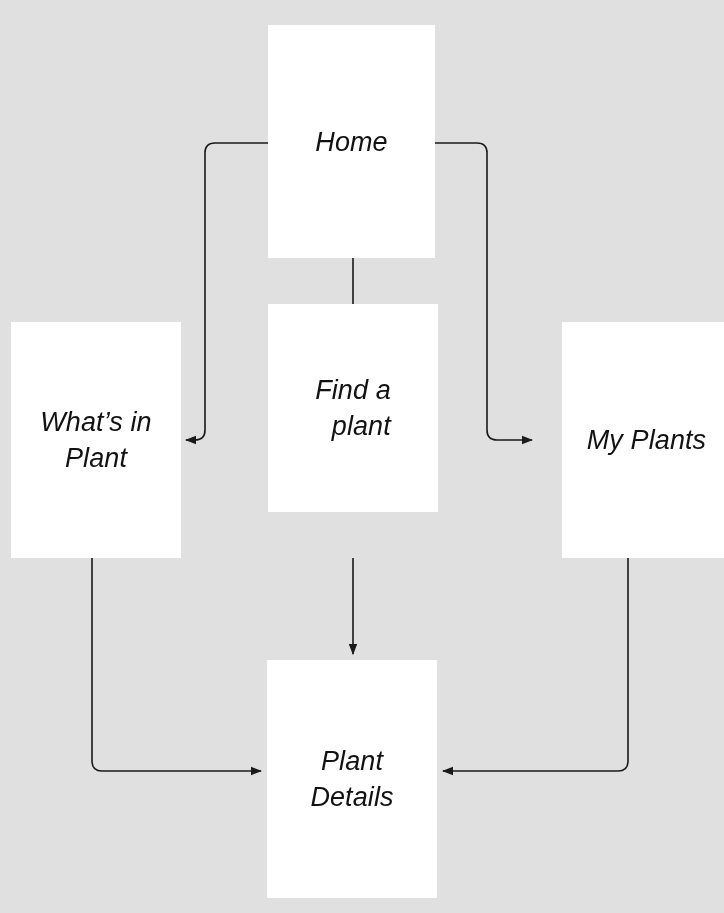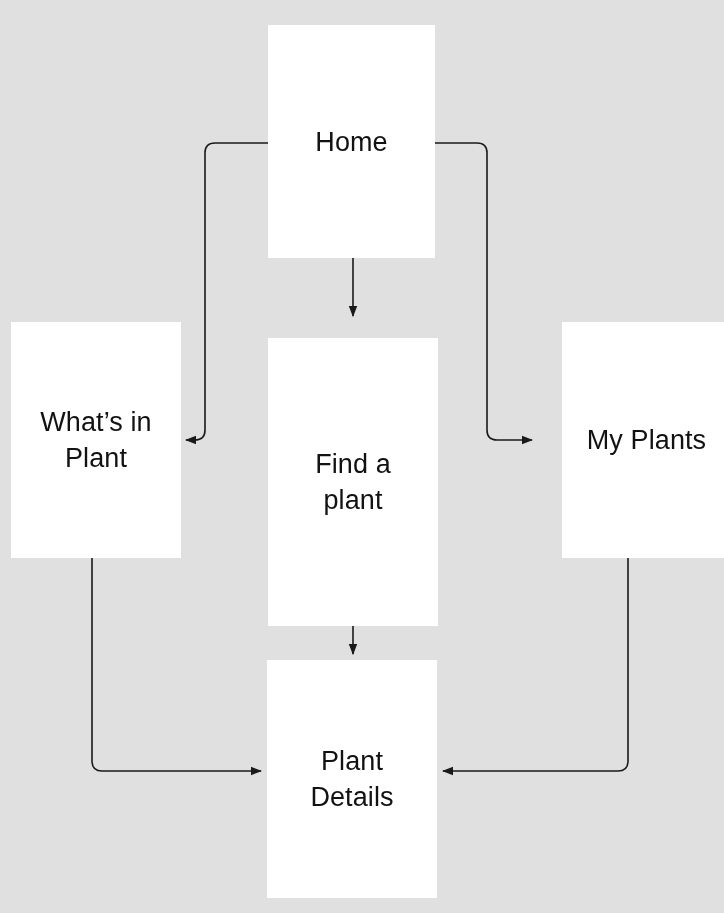--- a/index.html
+++ b/index.html
@@ -11,20 +11,21 @@
     height: 913px;
     background: #e0e0e0;
     font-family: "Liberation Sans", sans-serif;
     overflow: hidden;
   }
   #canvas {
     position: relative;
     width: 724px;
     height: 913px;
     background: #e0e0e0;
+    font-style: italic;
   }
   .edge-layer {
     position: absolute;
     left: 0;
     top: 0;
     width: 724px;
     height: 913px;
     pointer-events: none;
   }
   .node {
@@ -41,21 +42,21 @@
     line-height: 36px;
     color: #121212;
     font-weight: 400;
     letter-spacing: 0.1px;
     white-space: pre-line;
   }
 
   
   #node-home        { left: 268px; top: 25px;  width: 167px; height: 233px; }
   #node-whats-in-season { left: 11px;  top: 322px; width: 170px; height: 236px; }
-  #node-find-a-plant    { left: 268px; top: 338px; width: 170px; height: 288px; }
+  #node-find-a-plant    { left: 268px; top: 304px; width: 170px; height: 208px; text-align: right; }
   #node-my-plants       { left: 538px; top: 322px; width: 169px; height: 236px; margin-left: 24px; }
   #node-plant-details   { left: 267px; top: 660px; width: 170px; height: 238px; }
 </style>
 </head>
 <body>
 
 <div id="canvas">
 
   <svg class="edge-layer" viewBox="0 0 724 913" width="724" height="913" xmlns="http://www.w3.org/2000/svg">
     <defs>

